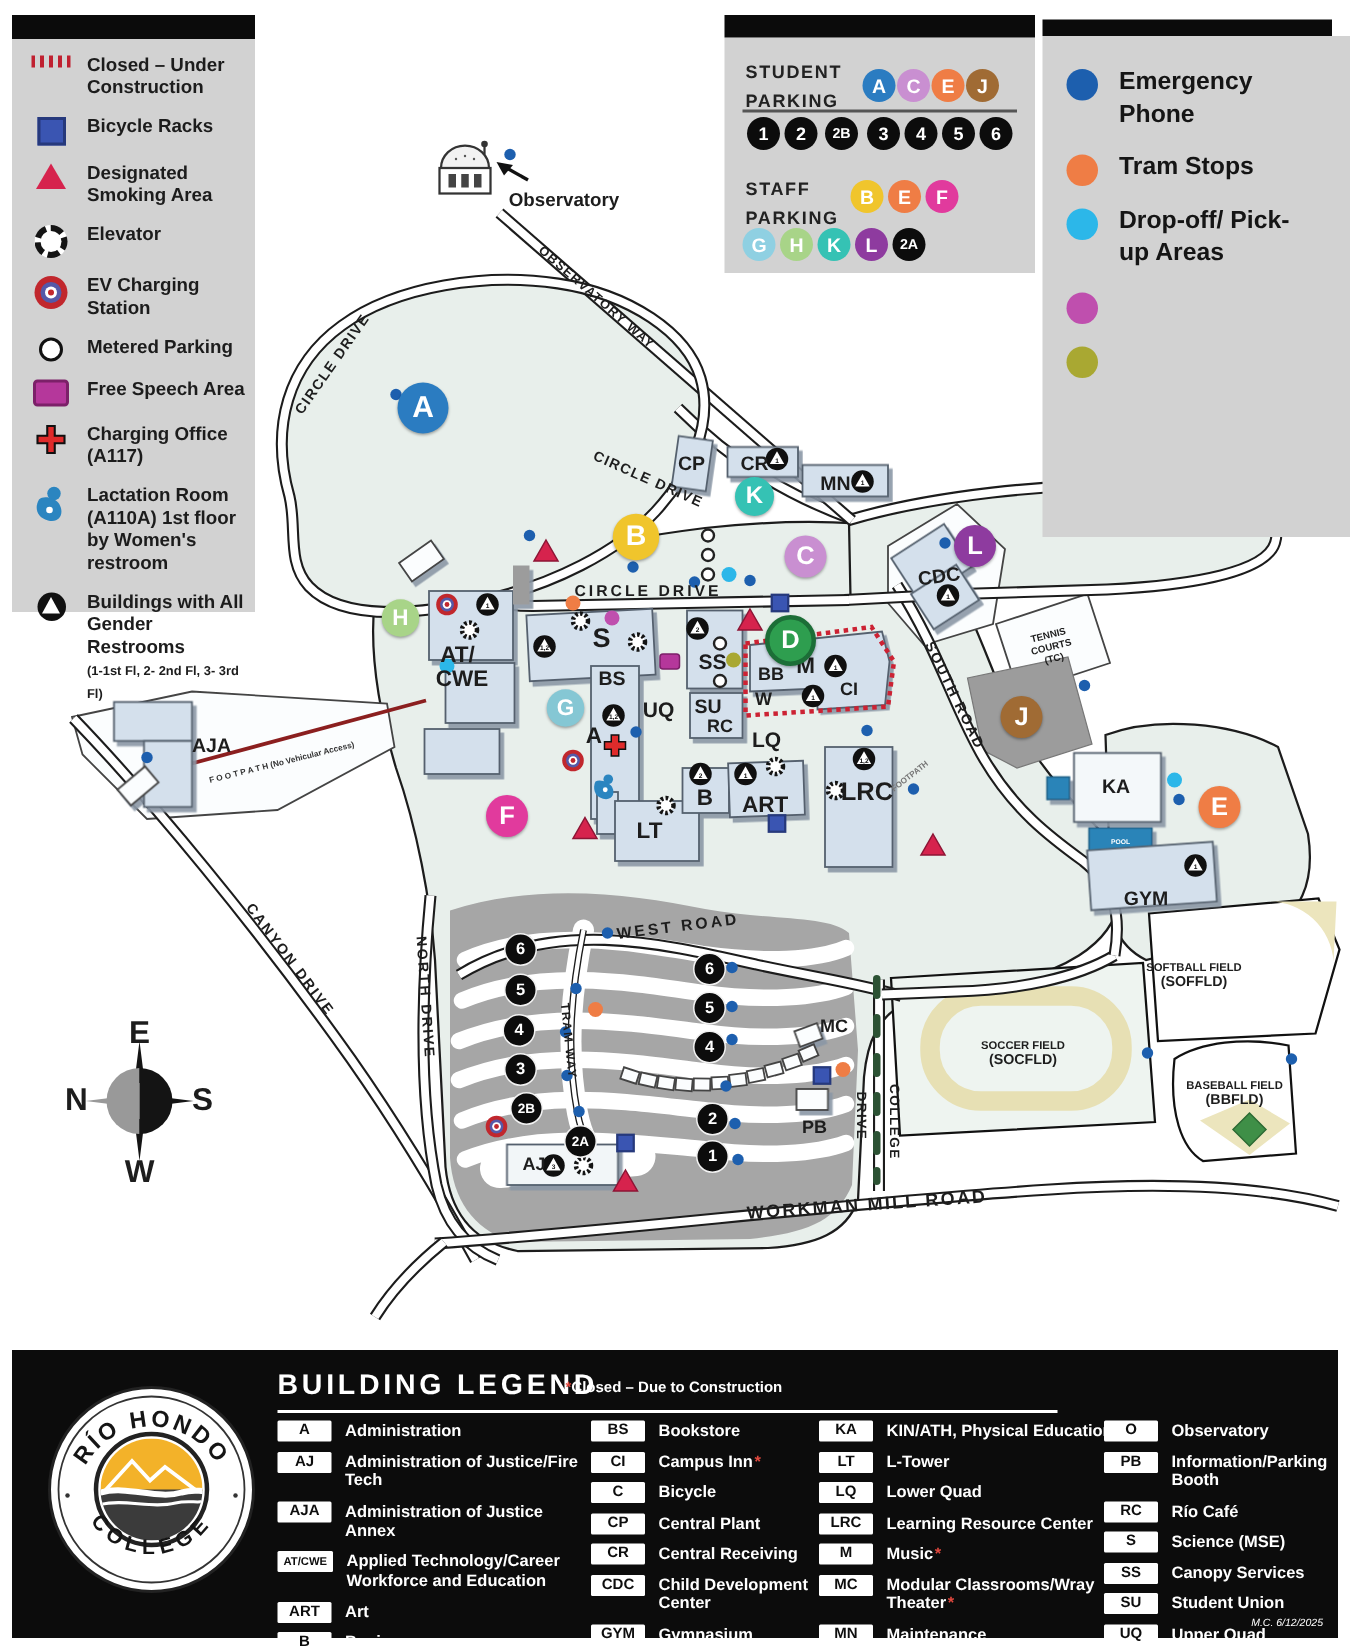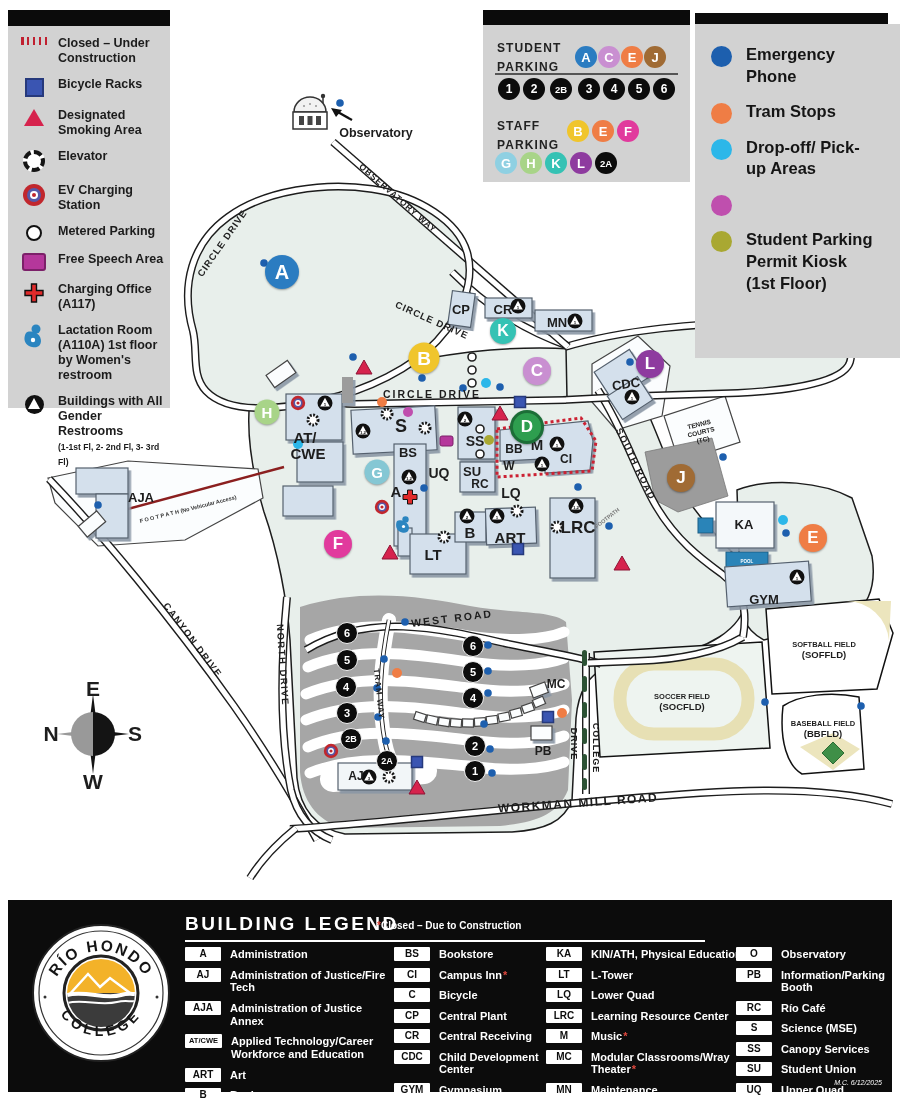--- a/index.html
+++ b/index.html
@@ -458,21 +458,21 @@
 
 <div class="ml" style="left:701px;top:432px;transform:translate(-50%,-50%) rotate(-14deg)">
   <div style="font-size:6.5px;line-height:1.2">TENNIS</div>
   <div style="font-size:6.5px;line-height:1.2">COURTS</div>
   <div style="font-size:6.5px;line-height:1.2">(TC)</div>
 </div>
 <div class="ml" style="left:682px;top:702px">
   <div style="font-size:7.5px">SOCCER FIELD</div>
   <div style="font-size:9.5px">(SOCFLD)</div>
 </div>
-<div class="ml" style="left:824px;top:650px">
+<div class="ml" style="left:796px;top:650px">
   <div style="font-size:7.5px">SOFTBALL FIELD</div>
   <div style="font-size:9.5px">(SOFFLD)</div>
 </div>
 <div class="ml" style="left:823px;top:729px">
   <div style="font-size:7.5px">BASEBALL FIELD</div>
   <div style="font-size:9.5px">(BBFLD)</div>
 </div>
 
 <div class="ml" style="left:93px;top:689px;font-size:21px">E</div>
 <div class="ml" style="left:51px;top:734px;font-size:21px">N</div>
@@ -621,21 +621,20 @@
     </div>
   <div class="irow">
       <span class="idot" style="background: rgb(44, 183, 233);"></span>
       <span class="itext">Drop-off/ Pick-up Areas</span>
     </div>
   <div class="irow">
       <span class="idot" style="background: rgb(191, 79, 174);"></span>
     </div>
   <div class="irow">
       <span class="idot" style="background: rgb(169, 168, 50);"></span>
-      <span class="itext">Student Parking Permit Kiosk (1st Floor)</span>
     </div>
 </div>
 
 <div class="footer">
   <svg width="162" height="162" style="position:absolute;left:12px;top:12px">
     <g transform="translate(81,81)">
       <circle r="68" fill="#fff" stroke="#222" stroke-width="2"></circle>
       <circle r="62" fill="none" stroke="#333" stroke-width="1.2"></circle>
       <circle r="37" fill="#fff" stroke="#222" stroke-width="3"></circle>
       <clipPath id="emb">

